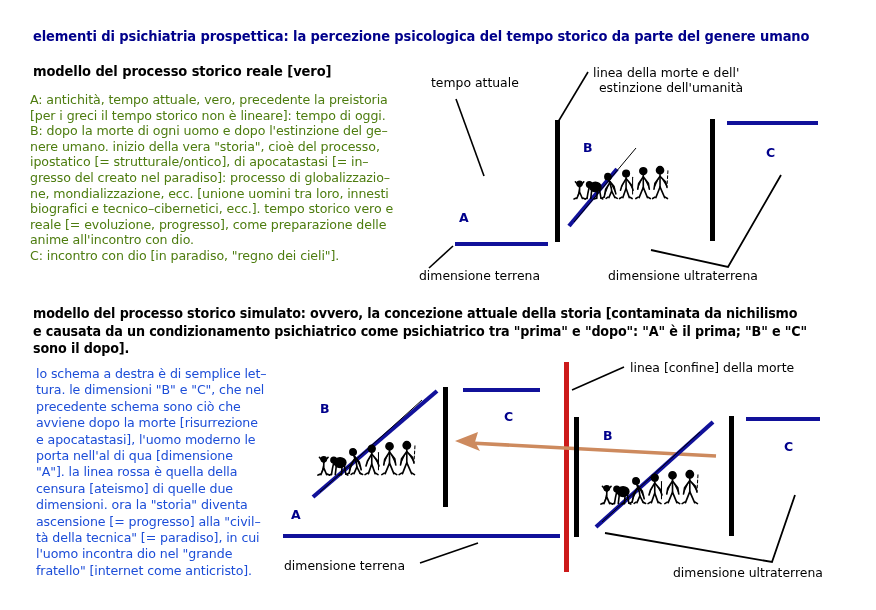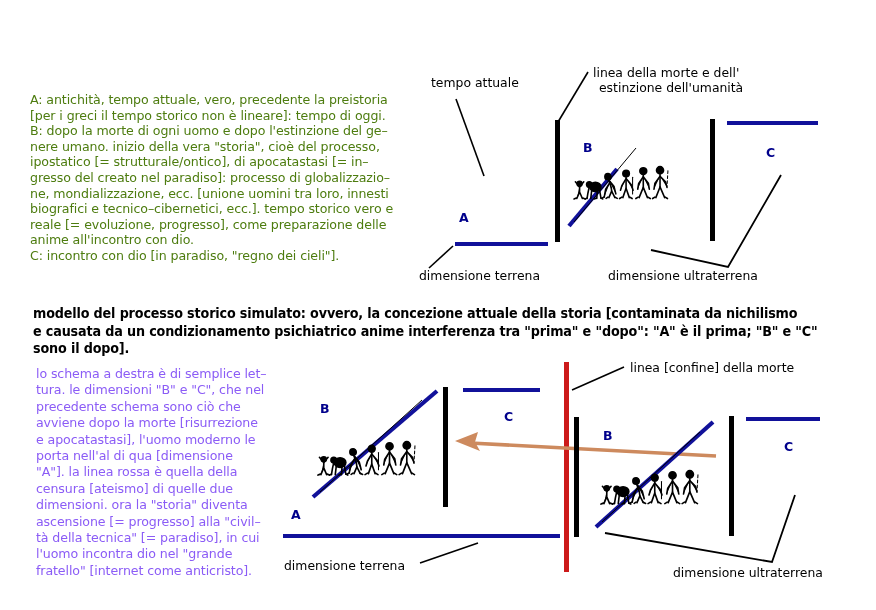--- a/index.html
+++ b/index.html
@@ -74,21 +74,21 @@
   }
 
   .sec2-body {
     position: absolute;
     left: 36px;
     top: 366px;
     width: 232px;
     font-family: "DejaVu Sans", sans-serif;
     font-size: 12.6px;
     line-height: 16.4px;
-    color: #8b5cf6;
+    color: #1d4ed8;
     white-space: pre-line;
     letter-spacing: -0.1px;
   }
 
   
   svg.diagram-layer {
     position: absolute;
     left: 0;
     top: 0;
     width: 876px;
@@ -106,35 +106,37 @@
     font-size: 12.5px;
     font-weight: bold;
     fill: #00008b;
   }
 </style>
 </head>
 <body>
 
 <div class="page">
 
-
+  <div class="main-title">elementi di psichiatria prospettica: la percezione psicologica del tempo storico da parte del genere umano</div>
+
+  <div class="sec1-title">modello del processo storico reale [vero]</div>
   <div class="sec1-body">A: antichità, tempo attuale, vero, precedente la preistoria
 [per i greci il tempo storico non è lineare]: tempo di oggi.
 B: dopo la morte di ogni uomo e dopo l'estinzione del ge–
 nere umano. inizio della vera "storia", cioè del processo,
 ipostatico [= strutturale/ontico], di apocatastasi [= in–
 gresso del creato nel paradiso]: processo di globalizzazio–
 ne, mondializzazione, ecc. [unione uomini tra loro, innesti
 biografici e tecnico–cibernetici, ecc.]. tempo storico vero e
 reale [= evoluzione, progresso], come preparazione delle
 anime all'incontro con dio.
 C: incontro con dio [in paradiso, "regno dei cieli"].</div>
 
   <div class="sec2-title">modello del processo storico simulato: ovvero, la concezione attuale della storia [contaminata da nichilismo
-e causata da un condizionamento psichiatrico anime interferenza tra "prima" e "dopo": "A" è il prima; "B" e "C"
+e causata da un condizionamento psichiatrico come psichiatrico tra "prima" e "dopo": "A" è il prima; "B" e "C"
 sono il dopo].</div>
   <div class="sec2-body">lo schema a destra è di semplice let–
 tura. le dimensioni "B" e "C", che nel
 precedente schema sono ciò che
 avviene  dopo la morte [risurrezione
 e apocatastasi], l'uomo moderno le
 porta nell'al di qua [dimensione
 "A"]. la linea rossa è quella della
 censura [ateismo] di quelle due
 dimensioni. ora la "storia" diventa

